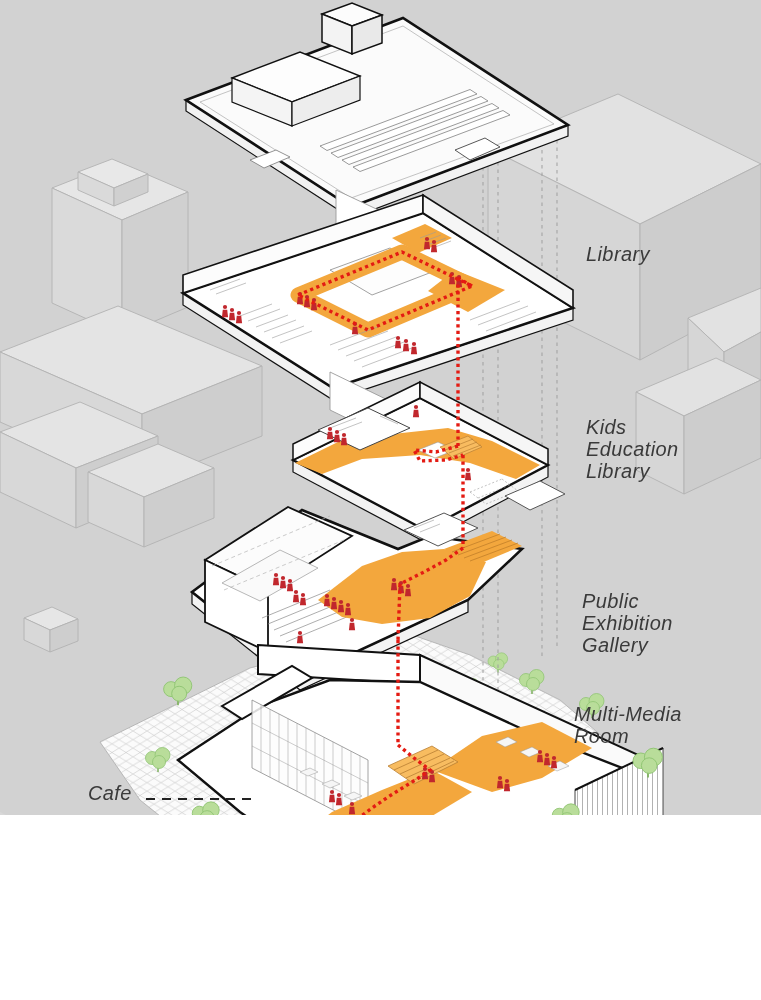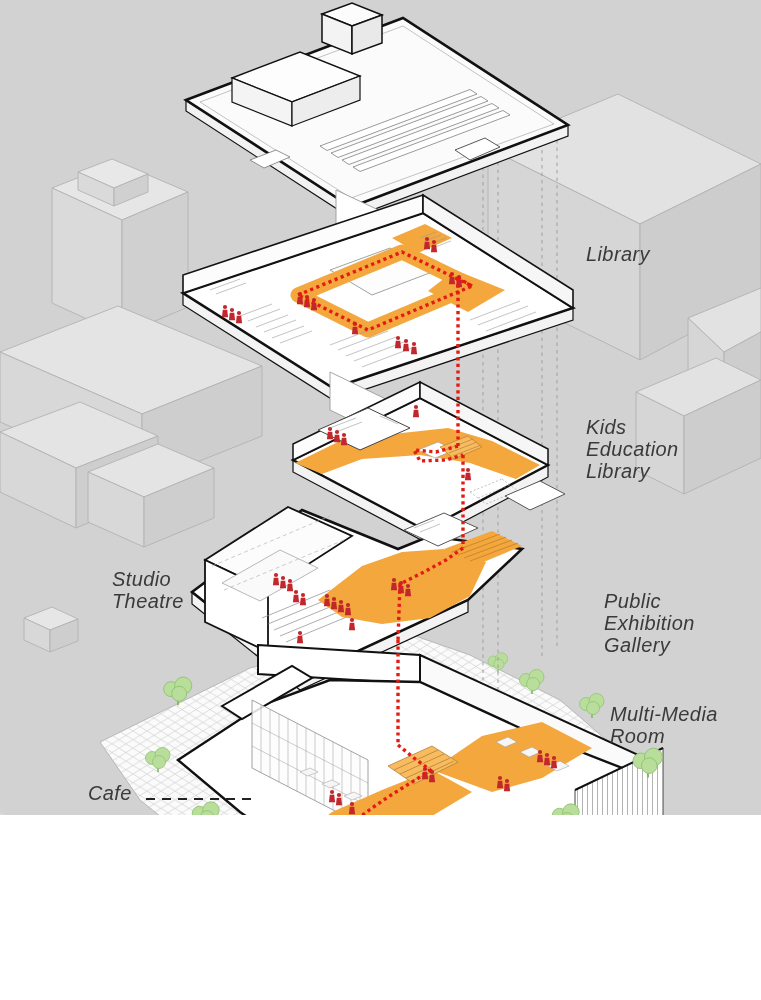--- a/index.html
+++ b/index.html
@@ -437,21 +437,19 @@
     <path d="M258,876 L244,869"></path>
   </g>
 
   <line x1="146" y1="799" x2="252" y2="799" stroke="#222" stroke-width="2.2" stroke-dasharray="9 7"></line>
 </svg>
 
   <div class="floor-label" style="left:586px;top:243px;">Library</div>
   <div class="floor-label" style="left:586px;top:416px;">Kids
 Education
 Library</div>
-  <div class="floor-label" style="left:112px;top:568px;">Studio
-Theatre</div>
-  <div class="floor-label" style="left:604px;top:590px;">Public
+  <div class="floor-label" style="left:582px;top:590px;">Public
 Exhibition
 Gallery</div>
-  <div class="floor-label" style="left:610px;top:703px;">Multi-Media
+  <div class="floor-label" style="left:574px;top:703px;">Multi-Media
 Room</div>
   <div class="floor-label" style="left:88px;top:782px;">Cafe</div>
 </div>
 
 </body></html>

